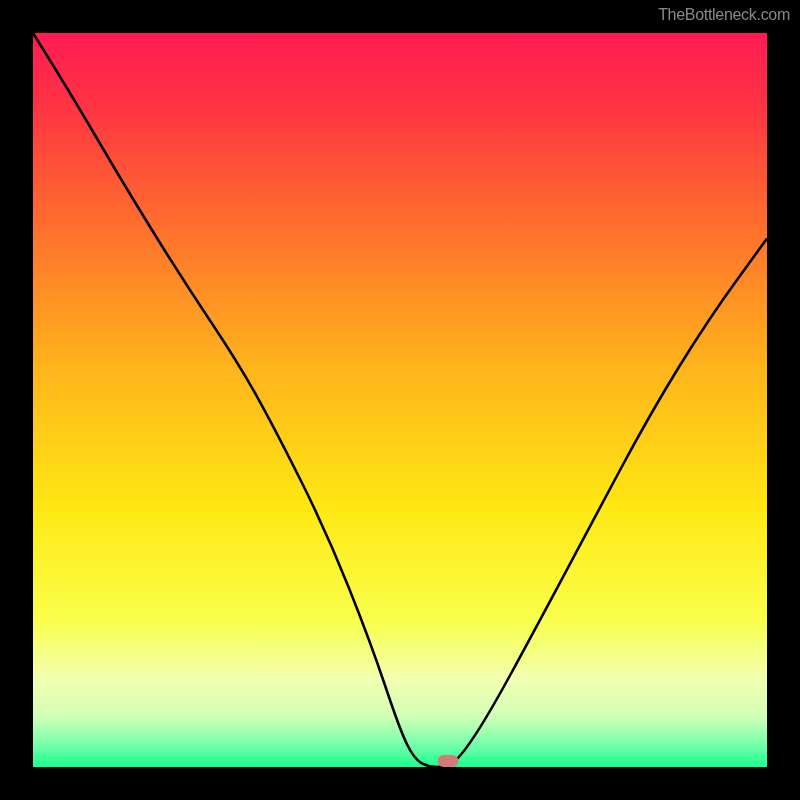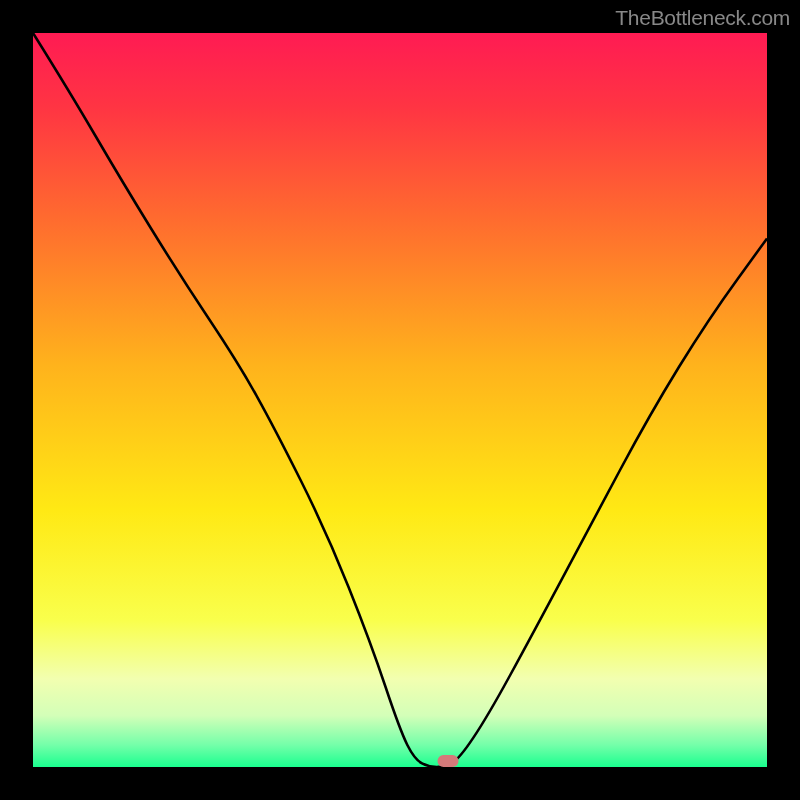--- a/index.html
+++ b/index.html
@@ -16,21 +16,21 @@
     top: 0; left: 0;
     width: 800px;
     height: 800px;
     background: #000;
   }
   .watermark {
     position: absolute;
     top: 6px;
     right: 10px;
     color: #888;
-    font-size: 21px;
+    font-size: 16px;
     font-weight: 500;
     z-index: 5;
     letter-spacing: -0.3px;
   }
   .plot {
     position: absolute;
     top: 33px;
     left: 33px;
     width: 734px;
     height: 734px;

